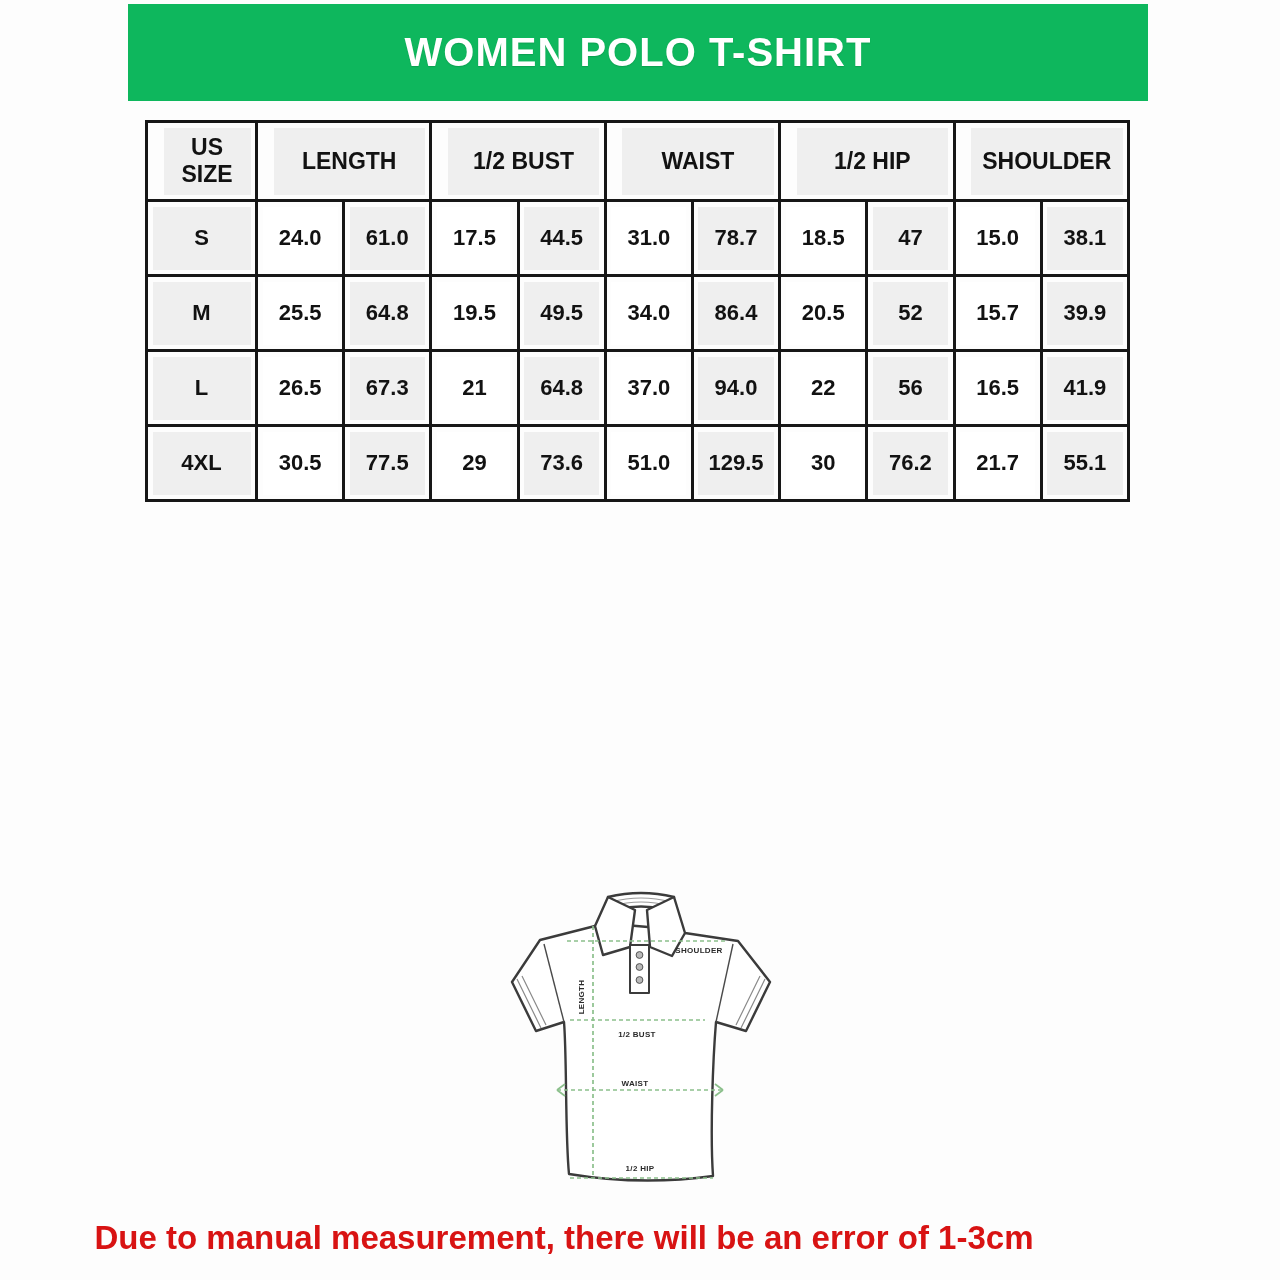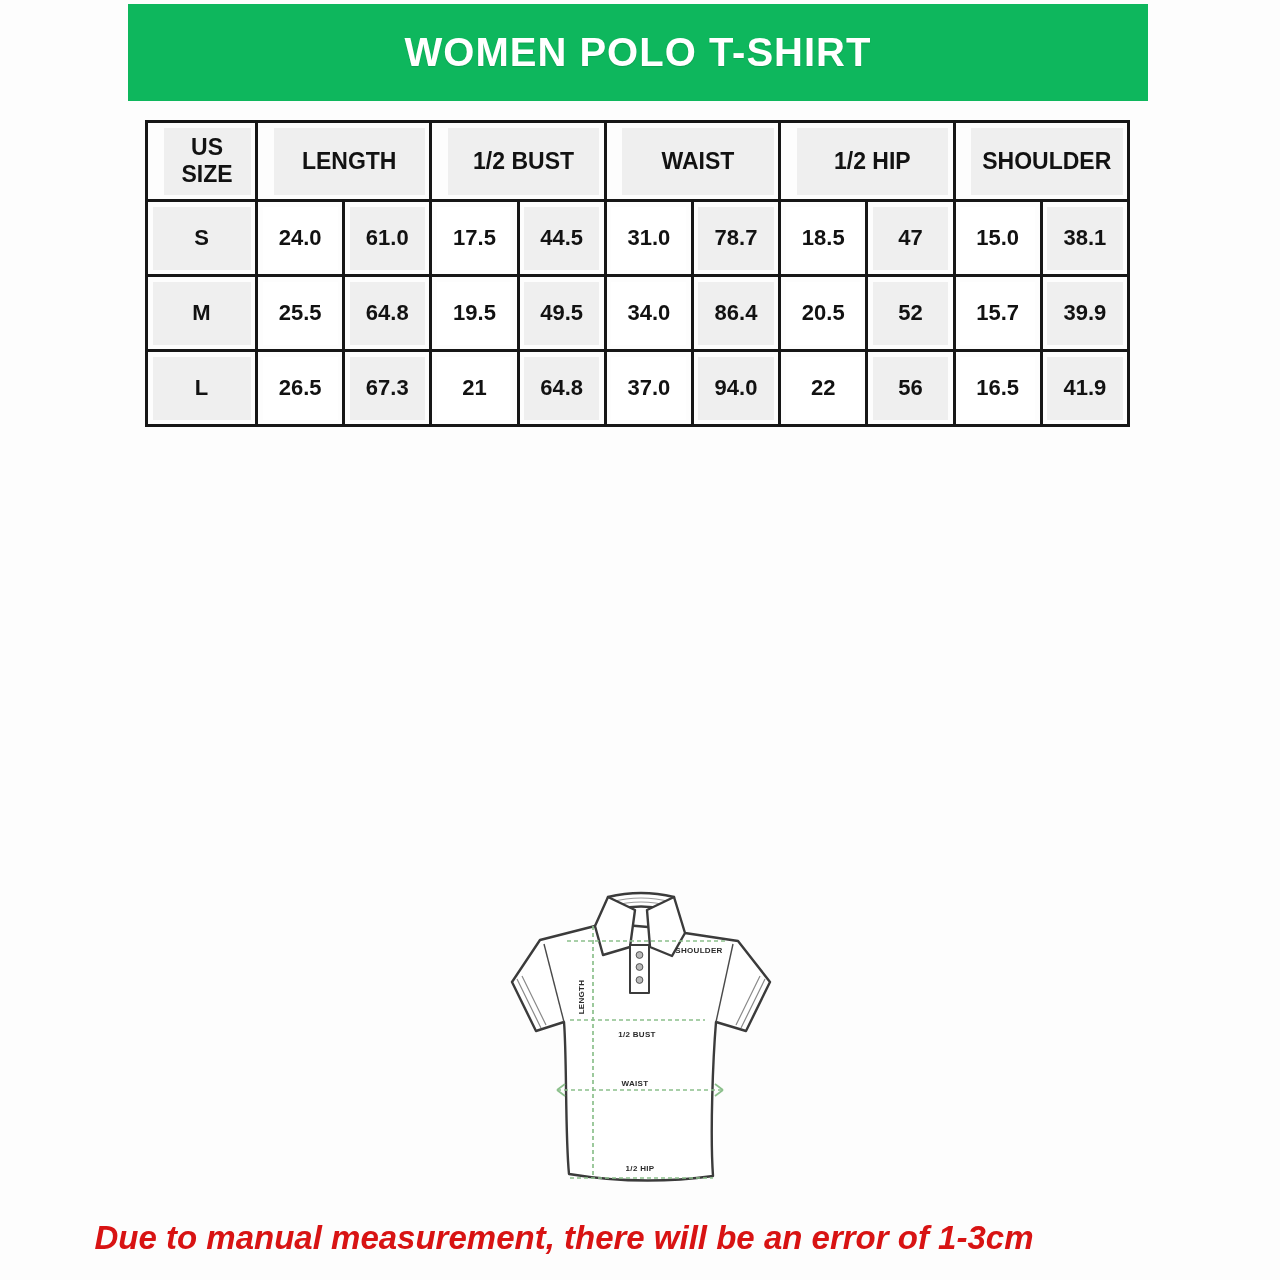--- a/index.html
+++ b/index.html
@@ -34,21 +34,21 @@
   .diagram svg{display:block;}
   .shirt-line{fill:#ffffff;stroke:#3b3b3b;stroke-width:2.4;stroke-linejoin:round;}
   .seam{fill:none;stroke:#4a4a4a;stroke-width:1.4;}
   .trim{fill:none;stroke:#8a8a8a;stroke-width:1.2;}
   .rib{fill:none;stroke:#9a9a9a;stroke-width:1.1;}
   .dash{fill:none;stroke:#8cc08c;stroke-width:1.7;stroke-dasharray:4 3;}
   .measure-label{font-family:"Liberation Sans",sans-serif;font-size:8px;font-weight:bold;fill:#2a2a2a;letter-spacing:.3px;}
   
   .note{
     position:absolute;left:0;top:1219px;width:1128px;text-align:center;
-    color:#d81313;font-weight:bold;font-size:33px;font-style:italic;
+    color:#d81313;font-weight:bold;font-size:33px;
   }
 </style>
 </head>
 <body>
 
 <div class="page">
 
   <div class="banner">
     <h1 class="title">WOMEN POLO T-SHIRT</h1>
   </div>
@@ -108,20 +108,33 @@
         <td>67.3</td>
         <td>21</td>
         <td>64.8</td>
         <td>37.0</td>
         <td>94.0</td>
         <td>22</td>
         <td>56</td>
         <td>16.5</td>
         <td>41.9</td>
       </tr>
+      <tr class="body-row">
+        <td>4XL</td>
+        <td>30.5</td>
+        <td>77.5</td>
+        <td>29</td>
+        <td>73.6</td>
+        <td>51.0</td>
+        <td>129.5</td>
+        <td>30</td>
+        <td>76.2</td>
+        <td>21.7</td>
+        <td>55.1</td>
+      </tr>
     </tbody>
   </table>
 
   <div class="diagram">
     <svg width="300" height="325" viewBox="0 0 300 325">
 
       <path class="shirt-line" d="M 100,43 L 45,57 L 17,99 L 41,148 L 69,139
            C 72,175 70,250 74,291
            Q 146,303 218,293
            C 215,250 218,175 221,139

